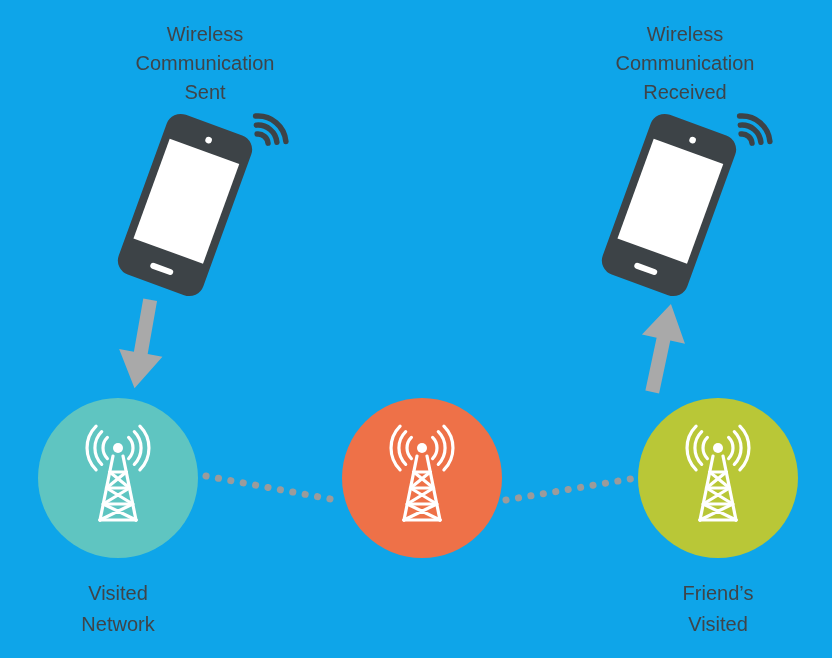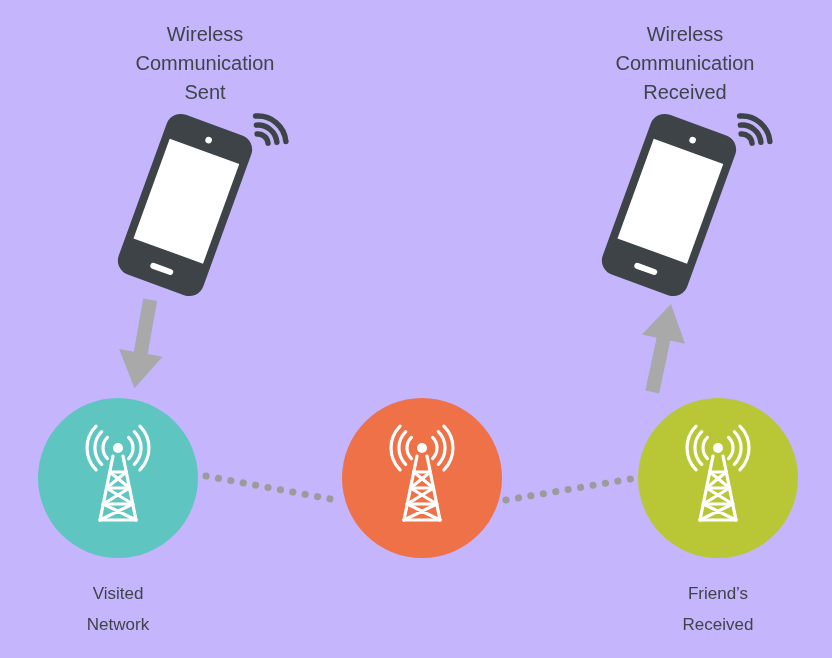--- a/index.html
+++ b/index.html
@@ -4,37 +4,37 @@
 <style>
   html, body { margin: 0; padding: 0; }
   body {
     font-family: "Liberation Sans", sans-serif;
     background: #ffffff;
   }
   .canvas {
     position: relative;
     width: 832px;
     height: 658px;
-    background: #c4b5fd;
+    background: #0ea5e9;
     overflow: hidden;
   }
   .abs { position: absolute; }
   .top-label {
     position: absolute;
     width: 220px;
     text-align: center;
     font-size: 20px;
     line-height: 29px;
     color: #3f4449;
     white-space: pre-line;
   }
   .node-label {
     position: absolute;
     text-align: center;
-    font-size: 17px;
+    font-size: 20px;
     line-height: 31px;
     color: #3f4449;
     white-space: pre-line;
   }
 </style>
 </head>
 <body>
 
 <div class="canvas">
 
@@ -139,15 +139,15 @@
         <path d="M45 36 L32 100 M55 36 L68 100"></path>
         <path d="M41.75 52 L58.25 52 M38.5 68 L61.5 68 M35.25 84 L64.75 84 M32 100 L68 100"></path>
         <path d="M41.75 52 L61.5 68 M58.25 52 L38.5 68 M38.5 68 L64.75 84 M61.5 68 L35.25 84 M35.25 84 L68 100 M64.75 84 L32 100"></path>
       </g>
     </svg>
   </div>
 
   <div class="node-label" style="left:28px; top:578px; width:180px">Visited
 Network</div>
   <div class="node-label" style="left:628px; top:578px; width:180px">Friend’s
-Received</div>
+Visited</div>
 
 </div>
 
 </body></html>

